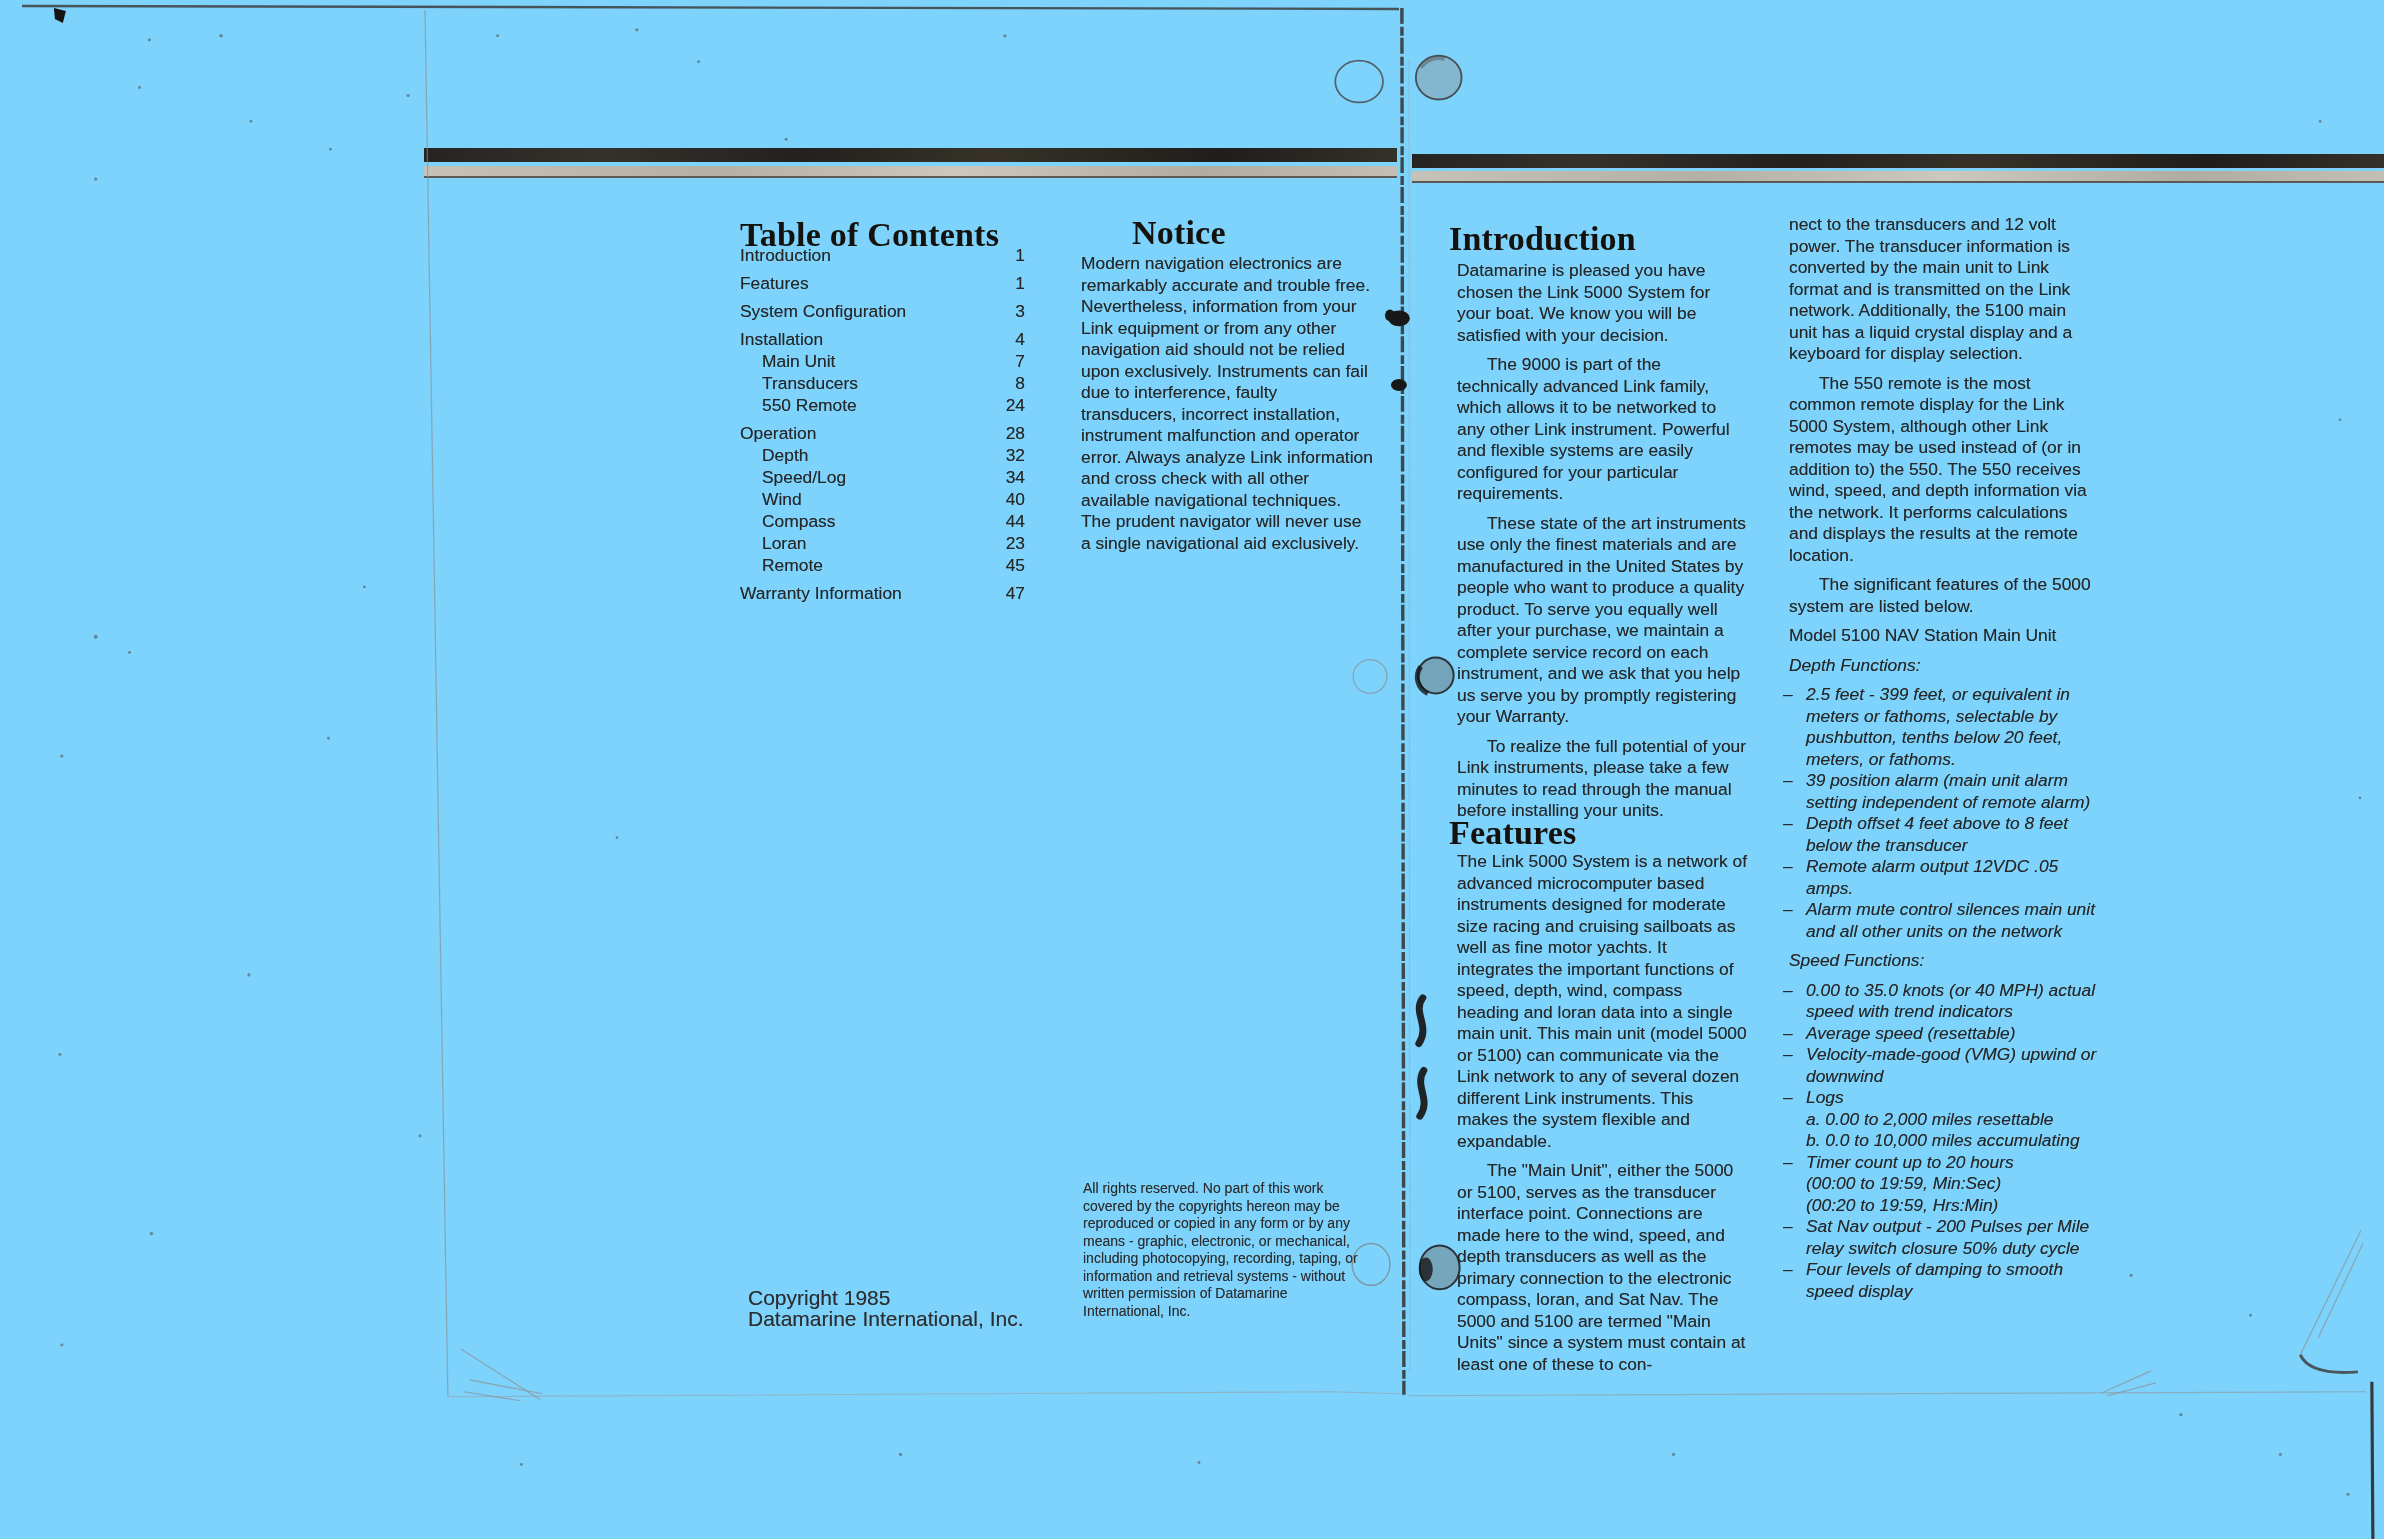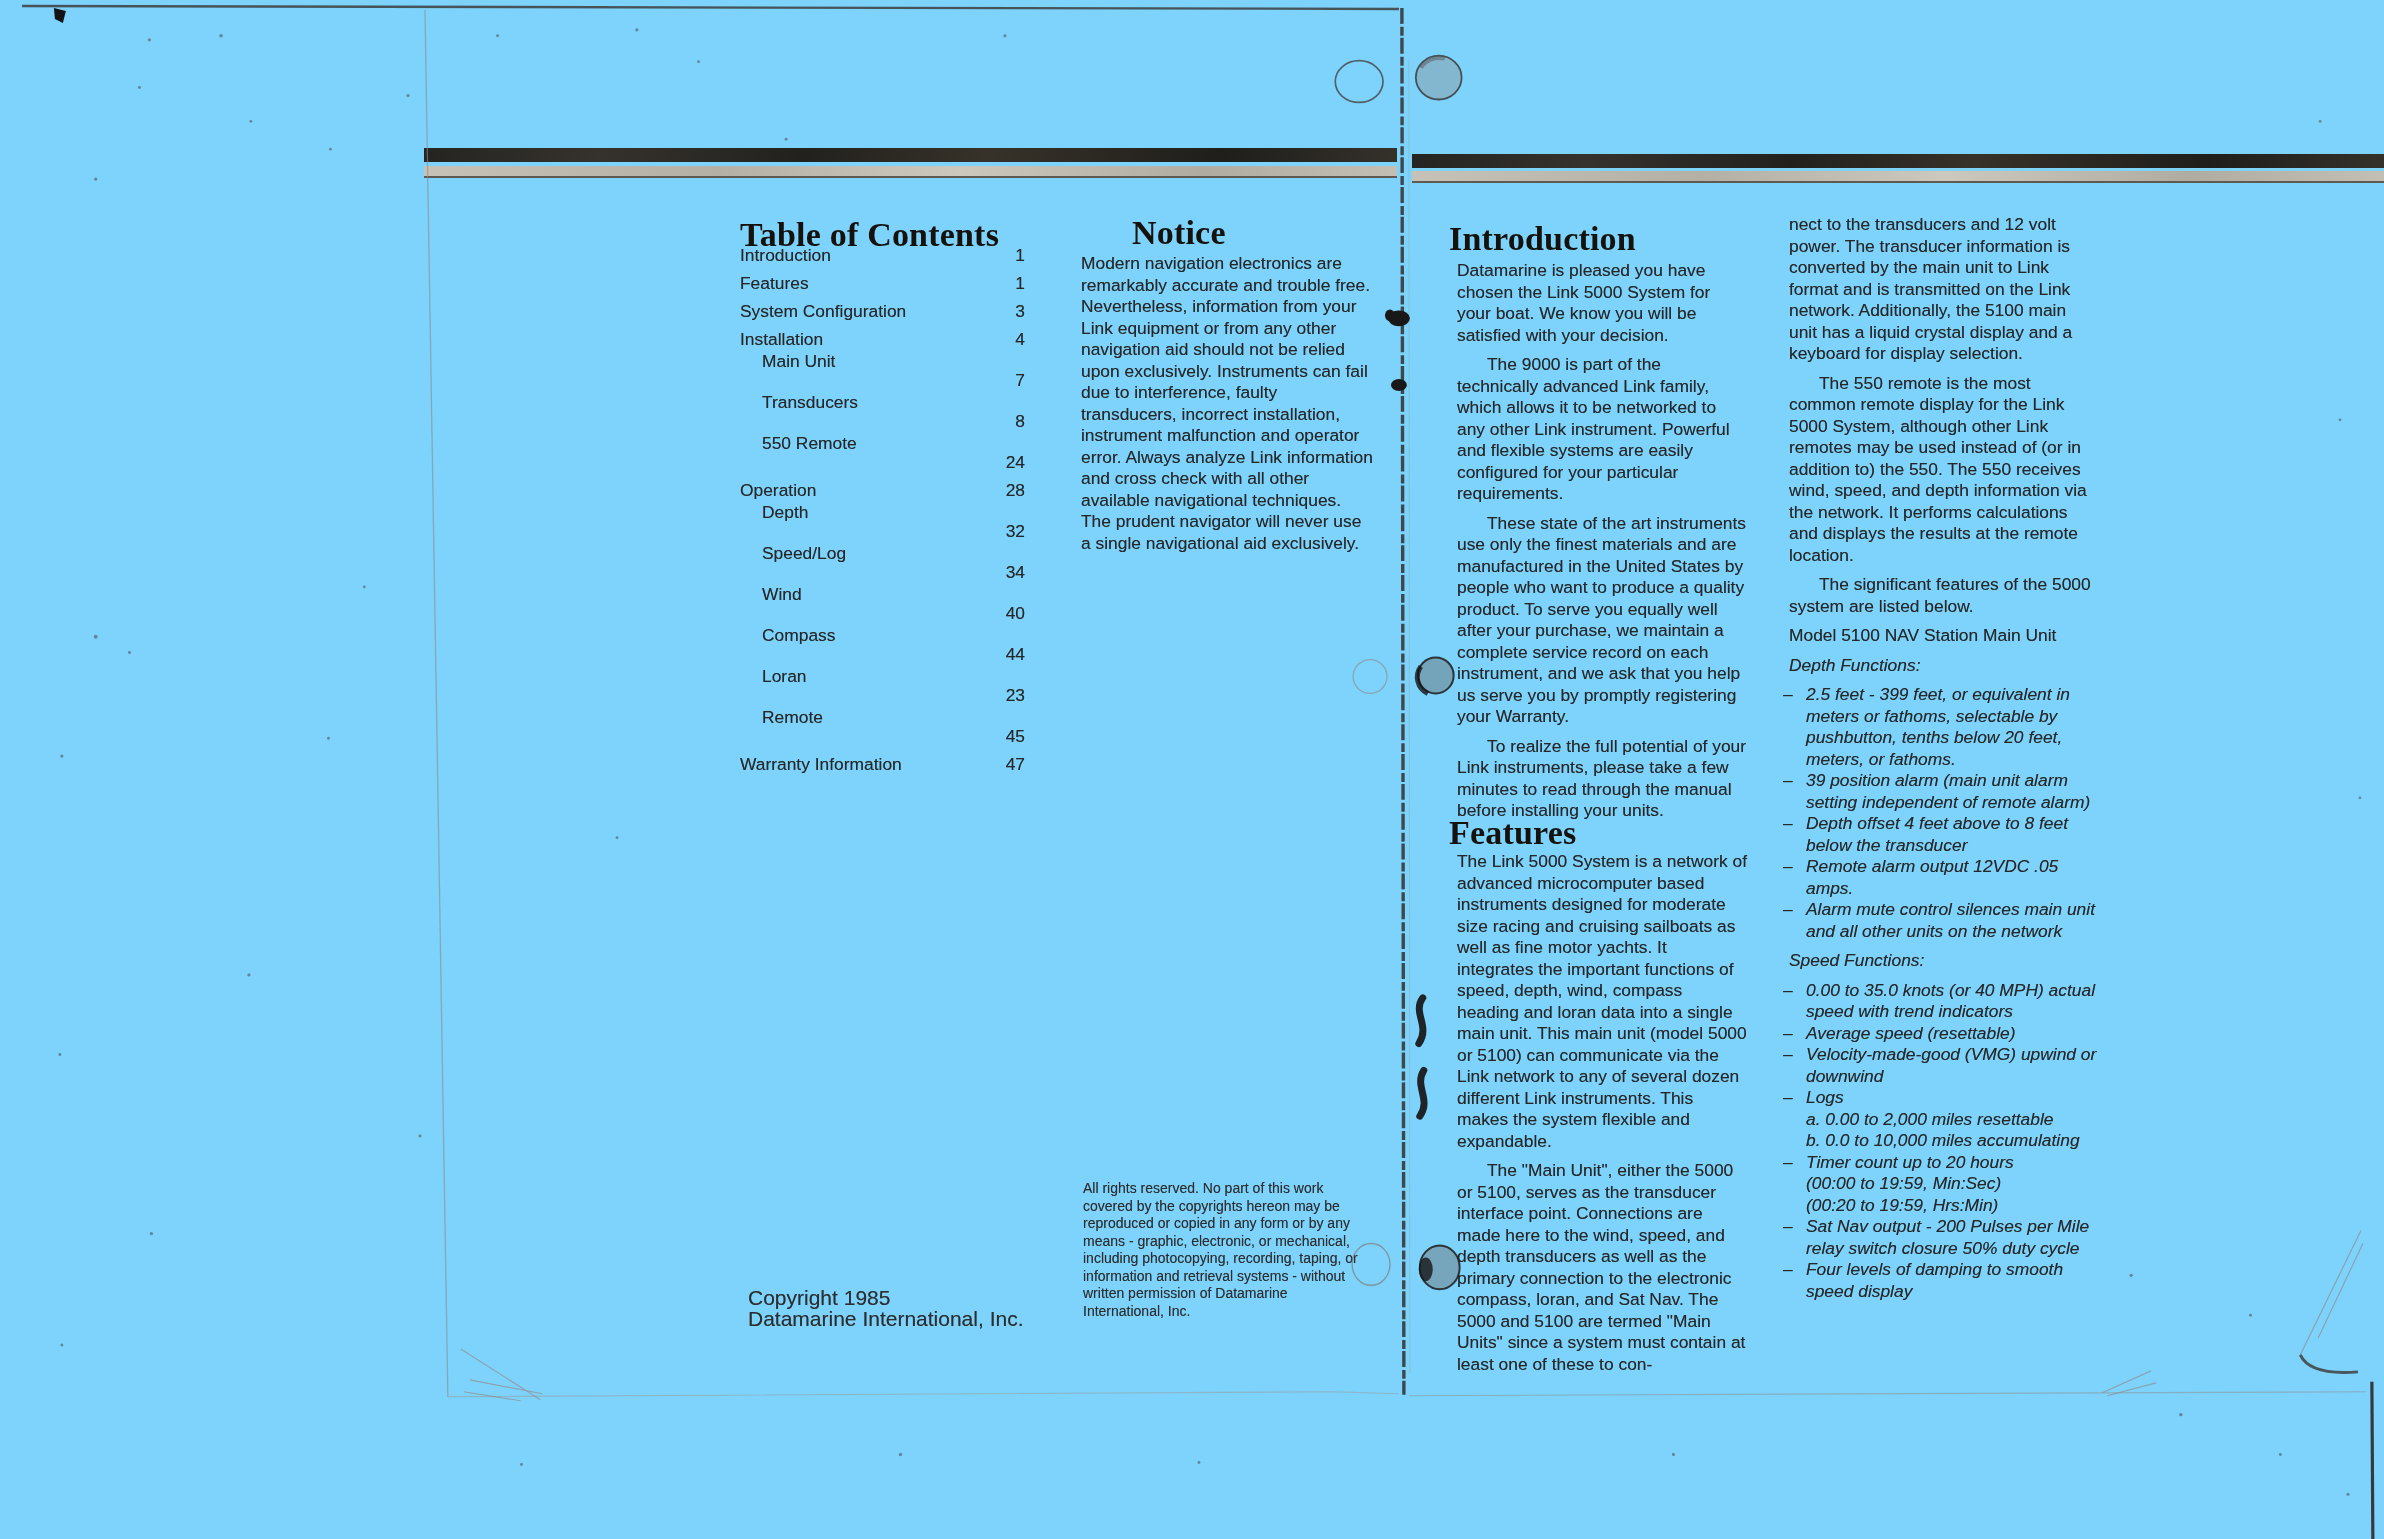--- a/index.html
+++ b/index.html
@@ -26,21 +26,21 @@
     white-space:nowrap;
   }
   
   .col{position:absolute;font-size:17.4px;line-height:21.5px;color:#272727;z-index:2;text-shadow:0 0 0.4px rgba(20,20,20,.45);}
   .col p{margin:8px;}
   .col p.ind{text-indent:30px;}
   
   .toc{position:absolute;width:285px;font-size:17.4px;line-height:19px;z-index:2;color:#272727;text-shadow:0 0 0.4px rgba(20,20,20,.45);}
   .toc-row{display:flex;justify-content:space-between;}
   .toc-row.gap{margin-top:9px;}
-  .toc-row.sub{padding-left:22px;margin-top:3px;flex-direction:column;}
+  .toc-row.sub{padding-left:22px;margin-top:3px;}
   .toc-row .pagenum{text-align:right;}
   
   .spec-heading{font-style:italic;margin:0;}
   .spec-model{margin:6px 0 0 0;}
   ul.spec{list-style:none;margin:0;padding:0;}
   ul.spec li{position:relative;padding-left:25px;margin:0;}
   ul.spec li .dash{position:absolute;left:2px;top:0;}
   ul.spec li .li-text{white-space:pre-line;font-style:italic;}
   .mt8{margin-top:8px;}
   

